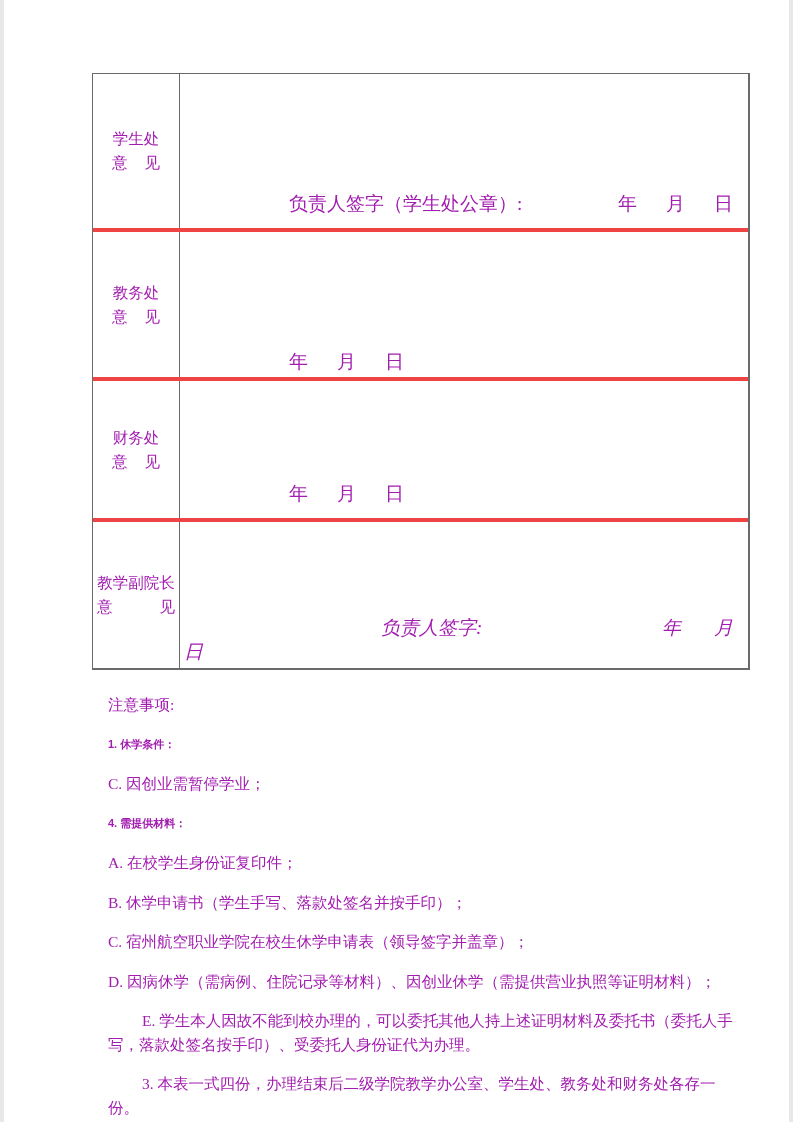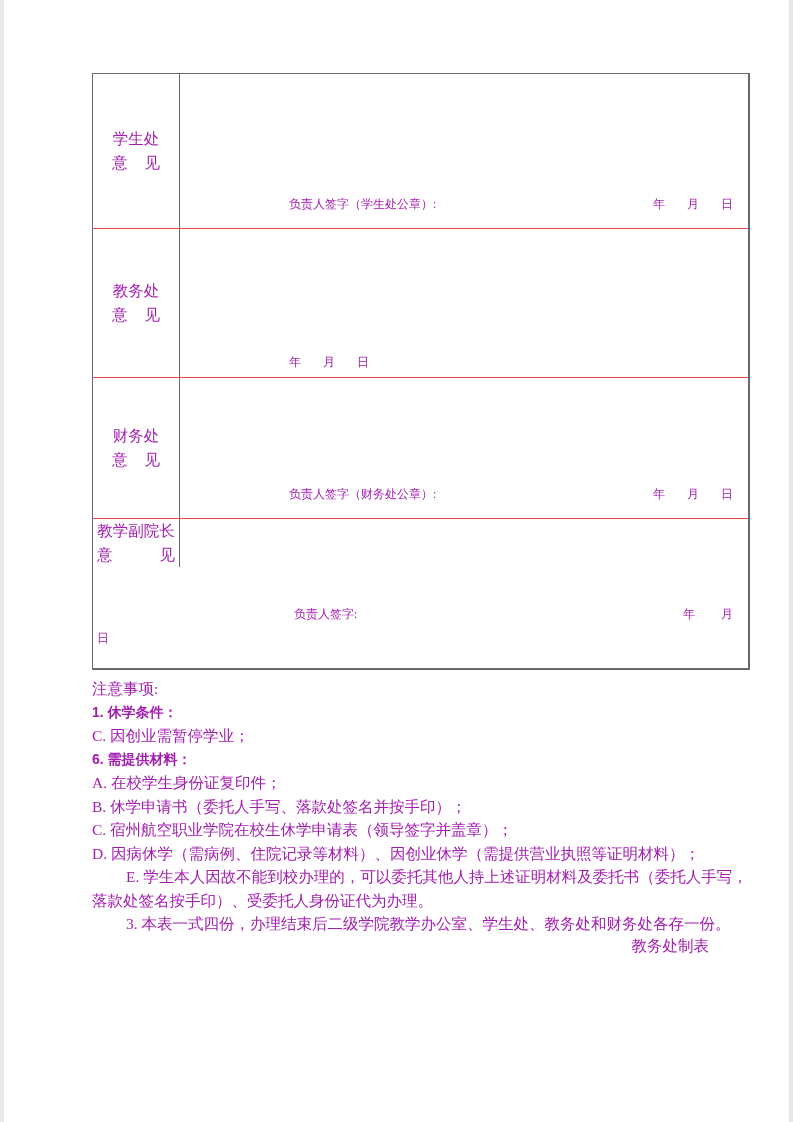--- a/index.html
+++ b/index.html
@@ -13,64 +13,64 @@
   
   .approval-table {
     position:absolute; left:88px; top:73px; width:658px; height:597px;
     box-sizing:border-box;
     border:1px solid #6e6e6e;
     border-right-width:2px; border-bottom-width:2px;
     border-color:#6a6a6a;
     display:flex; flex-direction:column;
   }
   .t-row { display:flex; box-sizing:border-box; }
-  .t-row + .t-row { border-top:1px solid #ef4444; }
+  .t-row + .t-row { border-top:4px solid #ef4444; }
   .r1 { height:154px; }
   .r2 { height:149px; }
   .r3 { height:141px; }
-  .r4 { height:150px;flex-direction:column; }
+  .r4 { height:150px; }
 
   .label-cell {
     width:87px; box-sizing:border-box;
     border-right:1px solid #6a6a6a;
     display:flex; align-items:center; justify-content:center;
   }
   .label-inner { width:48px; font-size:15.5px; line-height:24px; }
   .label-inner.wide { width:78px; }
   .dept-name { text-align:center; white-space:nowrap; }
   .opinion-line { display:flex; justify-content:space-between; }
 
   .content-cell {
     flex:1; box-sizing:border-box;
     display:flex; flex-direction:column; justify-content:flex-end;
-    font-size:12px; line-height:24px;
+    font-size:19px; line-height:24px;
   }
   .r1 .content-cell { padding-bottom:12px; }
   .r2 .content-cell { padding-bottom:3px; }
   .r3 .content-cell { padding-bottom:12px; }
-  .r4 .content-cell { padding-bottom:18px; }
+  .r4 .content-cell { padding-bottom:4px;font-style:italic; }
 
   .sig-line {
     display:flex; justify-content:space-between; align-items:baseline;
     padding-left:109px; padding-right:10px;
   }
   .r4 .sig-line { padding-left:201px; padding-right:8px; }
   .date-label { letter-spacing:5px; white-space:nowrap;margin-top:17px; }
   .r4 .date-label { letter-spacing:7px; }
   .wrap-line { padding-left:4px; }
 
   
   .notes {
     position:absolute; left:88px; top:677px; width:660px;
     font-size:15.5px; line-height:23.5px;
   }
-  .notes p { margin:0; }
+  .notes p { margin:16px; }
   .note-heading { margin-left:10px; }
   .note-title {
-    margin-left:47px; font-weight:bold; font-size:14px;
+    margin-left:47px; font-weight:bold; font-size:11px;
     font-family:"Liberation Sans","DejaVu Sans",sans-serif;
   }
   .note-item { margin-left:47px; }
   .note-wrap { text-indent:34px; margin-left:2px; }
   .note-footer { text-align:right; padding-right:43px; margin-top:5px;font-family:Liberation Mono, monospace; }
 </style>
 </head>
 <body>
 
 <div class="page">
@@ -117,21 +117,20 @@
         <div class="label-inner">
           <div class="dept-name">财务处</div>
           <div class="opinion-line">
             <span>意</span>
             <span>见</span>
           </div>
         </div>
       </div>
       <div class="content-cell">
         <div class="sig-line">
-          <span>负责人签字（财务处公章）:</span>
           <span class="date-label">年　月　日</span>
         </div>
       </div>
     </div>
 
     <div class="t-row r4">
       <div class="label-cell">
         <div class="label-inner wide">
           <div class="dept-name">教学副院长</div>
           <div class="opinion-line">
@@ -150,23 +149,23 @@
     </div>
 
   </div>
 
   <div class="notes">
     <p class="note-heading">注意事项:</p>
 
     <p class="note-title">1. 休学条件：</p>
     <p class="note-item">C. 因创业需暂停学业；</p>
 
-    <p class="note-title">6. 需提供材料：</p>
+    <p class="note-title">4. 需提供材料：</p>
     <p class="note-item">A. 在校学生身份证复印件；</p>
-    <p class="note-item">B. 休学申请书（委托人手写、落款处签名并按手印）；</p>
+    <p class="note-item">B. 休学申请书（学生手写、落款处签名并按手印）；</p>
     <p class="note-item">C. 宿州航空职业学院在校生休学申请表（领导签字并盖章）；</p>
     <p class="note-item">D. 因病休学（需病例、住院记录等材料）、因创业休学（需提供营业执照等证明材料）；</p>
     <p class="note-wrap">E. 学生本人因故不能到校办理的，可以委托其他人持上述证明材料及委托书（委托人手写，落款处签名按手印）、受委托人身份证代为办理。</p>
 
     <p class="note-wrap">3. 本表一式四份，办理结束后二级学院教学办公室、学生处、教务处和财务处各存一份。</p>
 
     <p class="note-footer">教务处制表</p>
   </div>
 
 </div>

